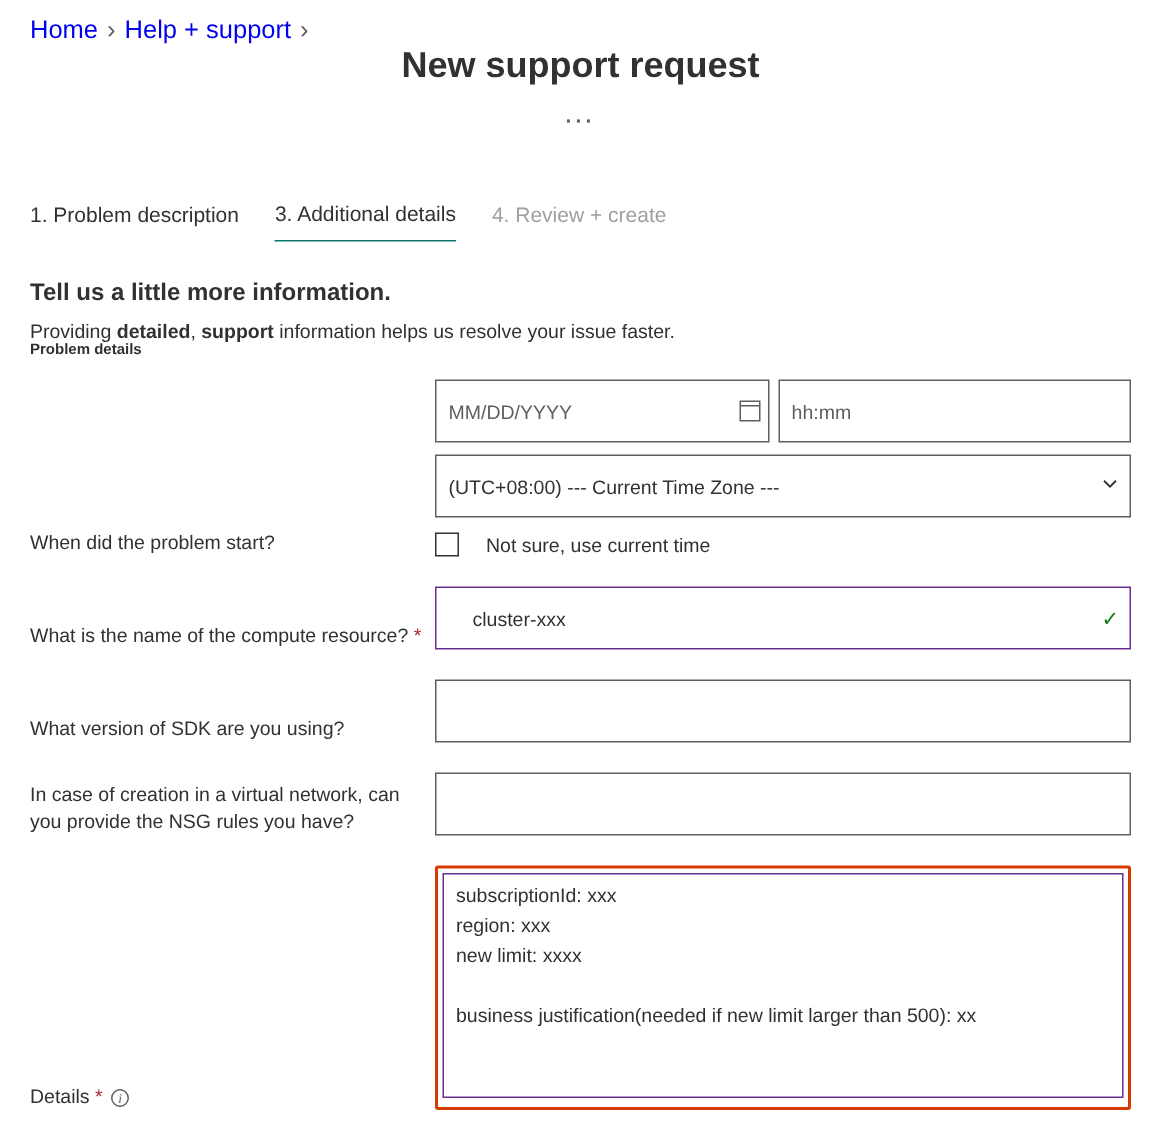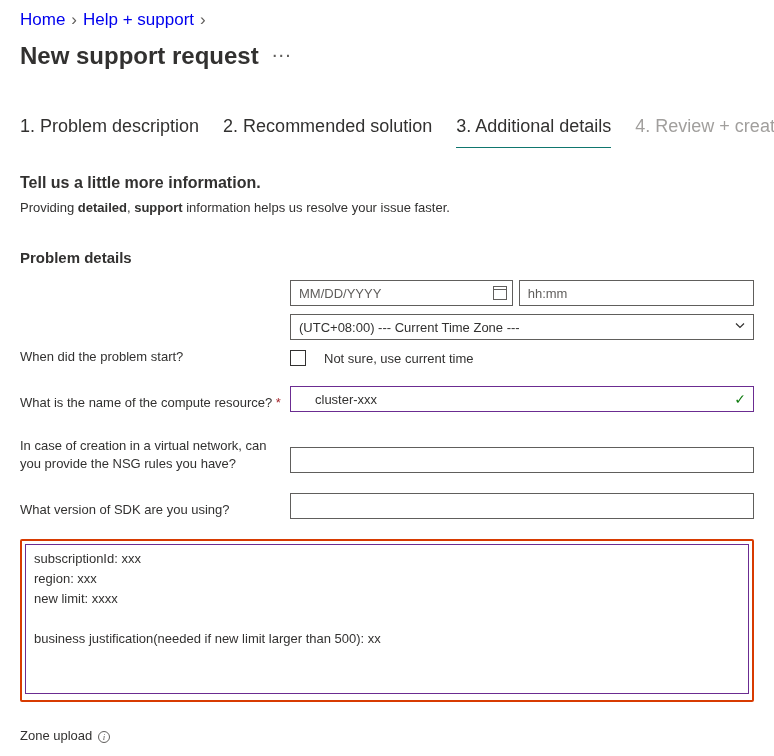--- a/index.html
+++ b/index.html
@@ -16,39 +16,41 @@
     font-size: 17px;
     color: #0078d4;
     display: flex;
     align-items: center;
     gap: 6px;
   }
   .breadcrumb .sep { color: #605e5c; }
   .page-title {
     font-size: 24px;
     font-weight: 600;
-    margin-top: 12px;
+    margin-top: 0;
     display: flex;
     align-items: center;
     gap: 14px;
+    flex-direction: column;
   }
   .ellipsis { font-size: 14px; color: #605e5c; letter-spacing: 2px; }
   .tabs {
     display: flex;
     gap: 24px;
     margin-top: 40px;
     border-bottom: 0;
-    font-size: 18px;
+    font-size: 14px;
+    align-items: flex-end;
   }
   .tab { padding: 6px 0 10px 0; color: #323130; white-space: nowrap; }
   .tab.active { font-weight: 400; border-bottom: 1px solid #0f766e; }
   .tab.disabled { color: #a19f9d; }
   .section-title { font-size: 16px; font-weight: 600; margin-top: 26px; }
   .helper-text { margin-top: 8px; font-size: 13px; color: #323130; }
-  .section-h2 { font-size: 15px; font-weight: 700; margin-top: 34px; }
+  .section-h2 { font-size: 10px; font-weight: 700; }
   .form-grid { margin-top: 14px; }
   .row {
     display: flex;
     align-items: flex-end;
     margin-bottom: 20px;
   }
   .label-col {
     width: 270px;
     flex-shrink: 0;
     padding-top: 5px;
@@ -75,21 +77,21 @@
     margin-left: 2px;
     font-style: italic;
     font-family: Georgia, serif;
   }
   input[type=text], select, textarea, .file-picker {
     width: 100%;
     border: 1px solid #605e5c;
     font-family: inherit;
     font-size: 13px;
     padding: 4px 8px;
-    height: 26px;
+    height: 42px;
     background: #fff;
     color: #323130;
   }
   input::placeholder { color: #605e5c; }
   .file-placeholder { color: #605e5c; }
   select { appearance: none; -webkit-appearance: none; background: #fff; }
   .date-time-row { display: flex; gap: 6px; }
   .date-field { flex: 0 0 48%; position: relative; }
   .time-field { flex: 1; }
   .cal-icon {
@@ -152,21 +154,20 @@
   <span class="sep">›</span>
 </div>
 
 <div class="page-title">
   <span>New support request</span>
   <span class="ellipsis">···</span>
 </div>
 
 <div class="tabs">
   <div class="tab">1. Problem description</div>
-  <div class="tab">2. Recommended solution</div>
   <div class="tab active">3. Additional details</div>
   <div class="tab disabled">4. Review + create</div>
 </div>
 
 <div class="section-title">Tell us a little more information.</div>
 <p class="helper-text">
   <span>Providing </span><b>detailed</b><span>, </span><b>support</b><span> information helps us resolve your issue faster.</span>
 </p>
 
 <div class="section-h2">Problem details</div>
@@ -206,34 +207,38 @@
     </div>
     <div class="input-col">
       <div class="valid-field highlight">
         <input type="text" value="cluster-xxx" style="">
         <span class="check">✓</span>
       </div>
     </div>
   </div>
 
   <div class="row">
+    <div class="label-col">What version of SDK are you using?</div>
+    <div class="input-col">
+      <input type="text" style="">
+    </div>
+  </div>
+
+  <div class="row">
     <div class="label-col">In case of creation in a virtual network, can you provide the NSG rules you have?</div>
     <div class="input-col">
       <input type="text" style="">
     </div>
   </div>
 
   <div class="row">
-    <div class="label-col">What version of SDK are you using?</div>
-    <div class="input-col">
-      <input type="text" style="">
-    </div>
-  </div>
-
-  <div class="row">
+    <div class="label-col">
+      <span>Details </span><span class="req">*</span>
+      <span class="info-icon">i</span>
+    </div>
     <div class="input-col">
       <div class="details-wrap">
         <textarea class="details" style="">subscriptionId: xxx
 region: xxx
 new limit: xxxx
 
 business justification(needed if new limit larger than 500): xx</textarea>
       </div>
     </div>
   </div>

